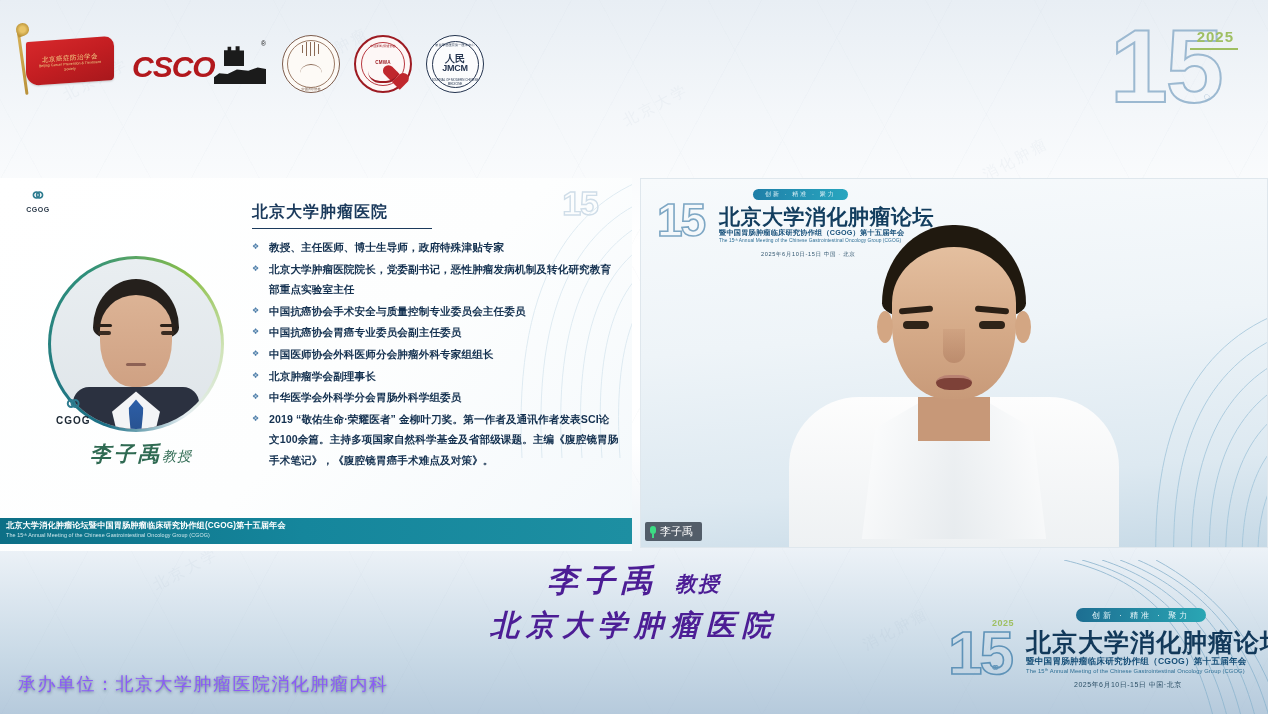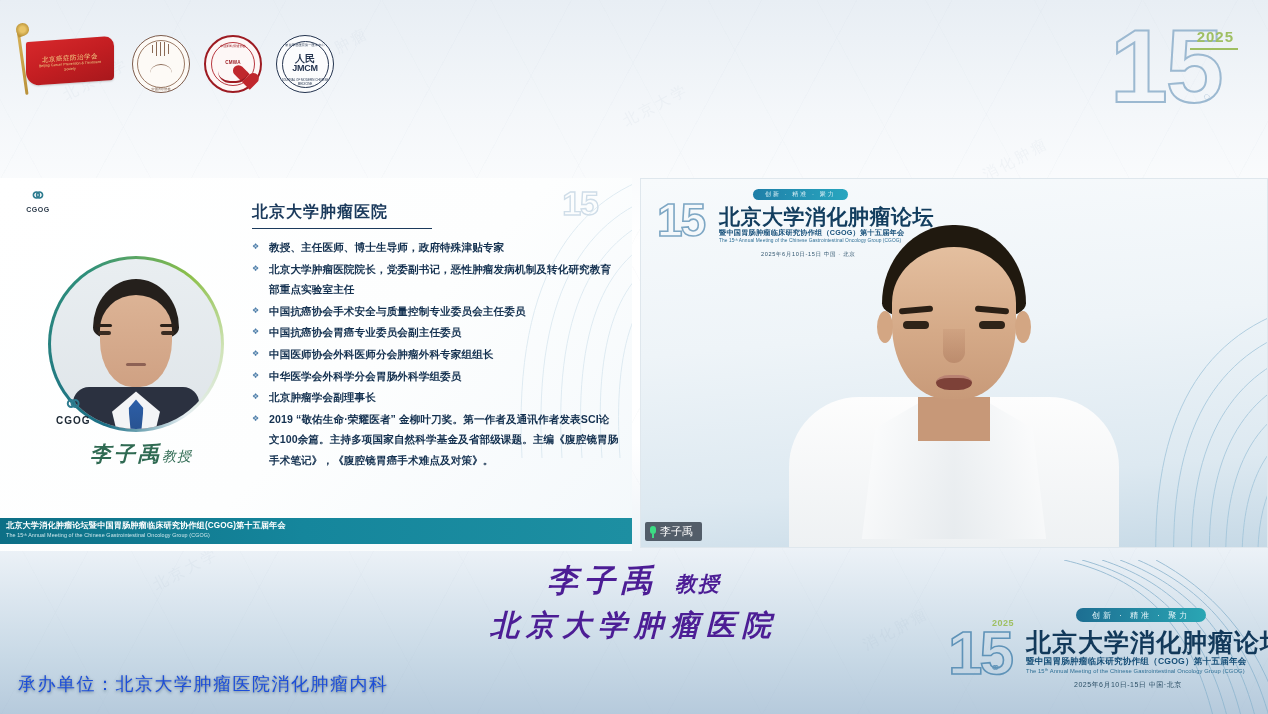--- a/index.html
+++ b/index.html
@@ -232,21 +232,21 @@
   .mic-ico::after{ content:""; position:absolute; left:3px; bottom:0; width:2px; height:4px; background:#3ddc84;}
 
   
   #bottom{ position:absolute; left:0; top:551px; width:1268px; height:163px; z-index:4; }
   .calli{ position:absolute; left:0; right:0; top:8px; text-align:center;
      font-family:"DejaVu Serif",serif; color:#4c1d95; }
   .calli .l1{ font-size:31px; letter-spacing:6px; font-style:italic; font-weight:bold; line-height:42px;}
   .calli .l1 em{ font-size:21px; letter-spacing:2px; font-style:italic; }
   .calli .l2{ font-size:29px; letter-spacing:7px; font-style:italic; font-weight:bold; line-height:40px;}
 
-  .host{ position:absolute; left:18px; bottom:18px; font-size:18px; color:#1d4ed8;
+  .host{ position:absolute; left:18px; bottom:18px; font-size:18px; color:#8b5cf6;
      letter-spacing:1.5px; text-shadow:0 1px 3px rgba(20,50,70,.55); font-weight:normal;}
 
   .brand{ position:absolute; right:20px; bottom:14px; width:300px; height:92px; }
   .br-arcs{ position:absolute; right:-34px; top:-48px; width:240px; height:160px; opacity:.85;}
   .br-15{ position:absolute; left:0; top:14px; font-size:62px; font-weight:bold; letter-spacing:-3px;
      color:transparent; -webkit-text-stroke:1.6px #5f93b8; line-height:62px;}
   .br-yr{ position:absolute; left:44px; top:10px; font-size:9px; font-weight:bold; color:#9fbf62; letter-spacing:.5px;}
   .br-cg{ position:absolute; left:42px; top:52px; font-size:13px; color:#5f93b8; }
   .br-pill{ position:absolute; left:128px; top:0; padding:1.5px 16px; border-radius:10px;
      background:linear-gradient(90deg,#1d6e92,#2aa6b4); color:#e6f6fa; font-size:8px; letter-spacing:3px;}
@@ -274,20 +274,28 @@
   <div class="logo lg-flag">
     <span class="flag-pole"></span>
     <span class="flag-tip"></span>
     <span class="flag-body"></span>
     <span class="flag-txt">
       <span>北京癌症防治学会</span>
       <small>Beijing Cancer Prevention &amp; Treatment Society</small>
     </span>
   </div>
 
+  <div class="logo lg-csco">
+    <span class="csco-word">CSCO</span>
+    <span class="csco-wall">
+      <i class="wall-b1"></i>
+        <i class="wall-b2"></i>
+      <i class="wall-r">®</i>
+    </span>
+  </div>
 
   <div class="logo lg-round">
     <span class="ring r1"></span>
     <span class="emb-core">
       <span class="cad-wing"></span>
       <span class="cad-rod"></span>
       <span class="dna"></span>
     </span>
     <span class="caduceus-label">中国抗癌协会</span>
   </div>
@@ -364,22 +372,22 @@
   </div>
 
   <div class="bio">
     <div class="bio-h">北京大学肿瘤医院</div>
     <ul>
       <li>教授、主任医师、博士生导师，政府特殊津贴专家</li>
       <li>北京大学肿瘤医院院长，党委副书记，恶性肿瘤发病机制及转化研究教育部重点实验室主任</li>
       <li>中国抗癌协会手术安全与质量控制专业委员会主任委员</li>
       <li>中国抗癌协会胃癌专业委员会副主任委员</li>
       <li>中国医师协会外科医师分会肿瘤外科专家组组长</li>
+      <li>北京肿瘤学会副理事长</li>
       <li>中华医学会外科学分会胃肠外科学组委员</li>
-      <li>北京肿瘤学会副理事长</li>
       <li>2019 “敬佑生命·荣耀医者” 金柳叶刀奖。第一作者及通讯作者发表SCI论文100余篇。主持多项国家自然科学基金及省部级课题。主编《腹腔镜胃肠手术笔记》，《腹腔镜胃癌手术难点及对策》。</li>
     </ul>
   </div>
 </div>
 
 <div id="ribbon">
   <div class="r1">北京大学消化肿瘤论坛暨中国胃肠肿瘤临床研究协作组(CGOG)第十五届年会</div>
   <div class="r2">The 15ᵗʰ Annual Meeting of the Chinese Gastrointestinal Oncology Group (CGOG)</div>
 </div>
 

